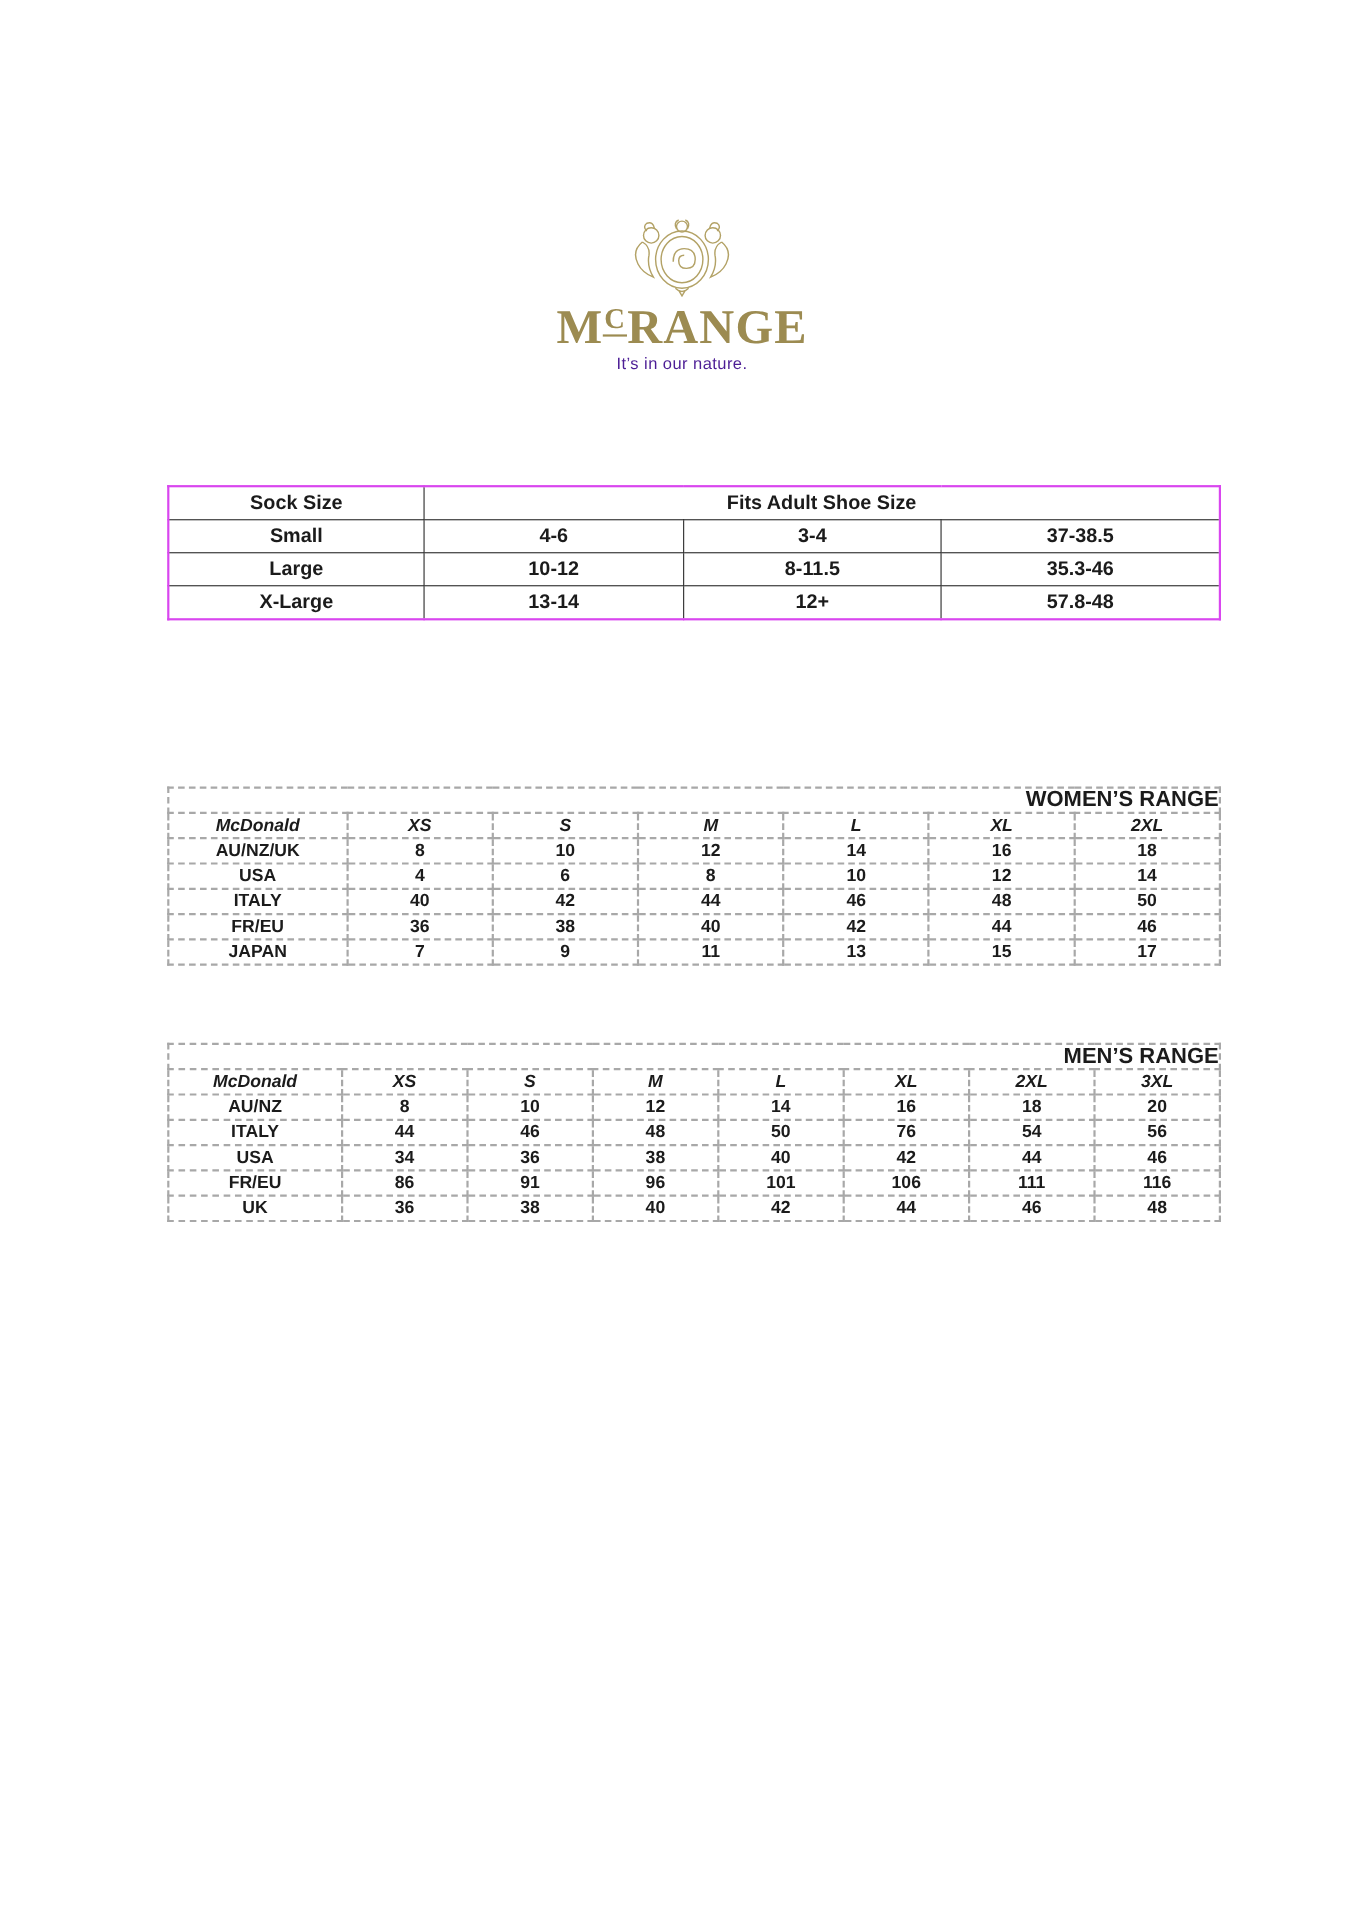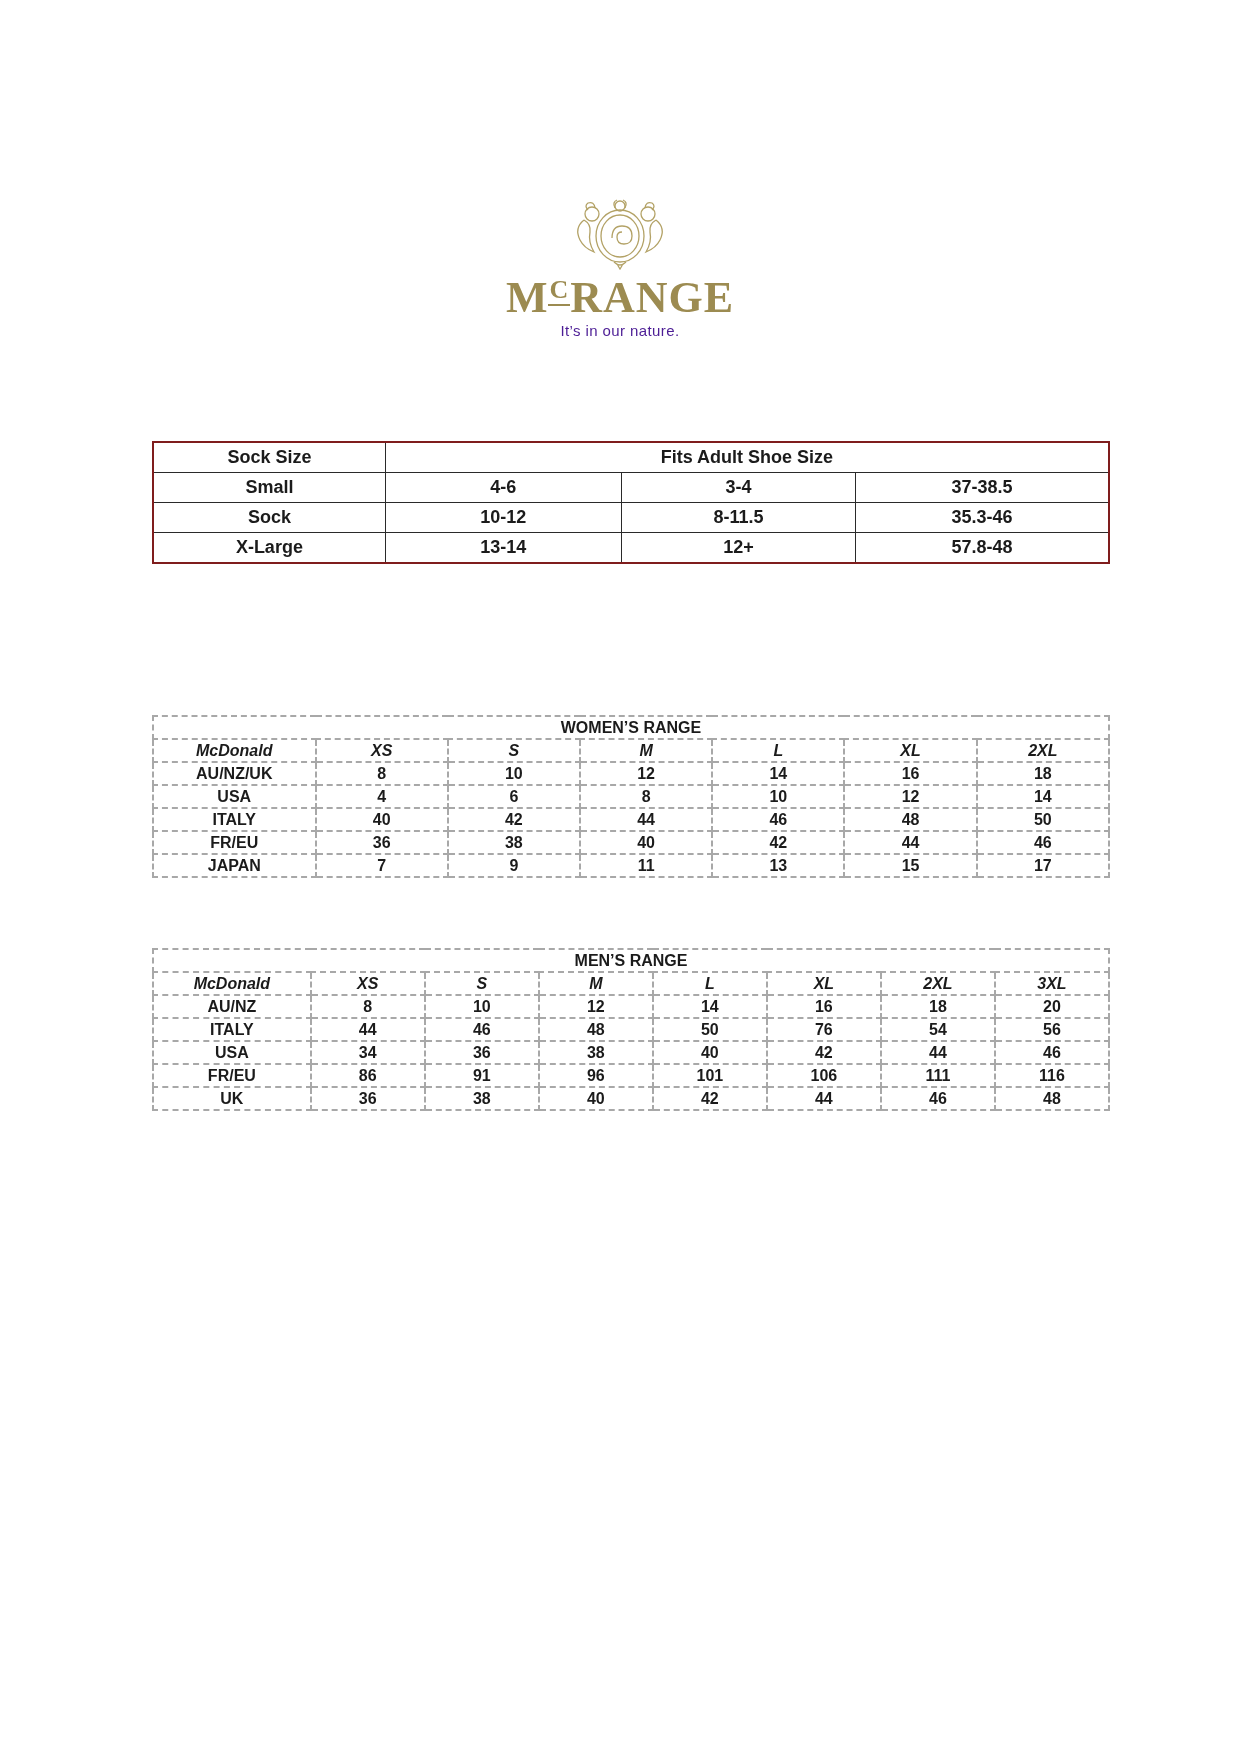--- a/index.html
+++ b/index.html
@@ -29,36 +29,36 @@
   table{border-collapse:collapse;table-layout:fixed;}
   td{padding:0;text-align:center;vertical-align:middle;overflow:hidden;}
 
   .sock-table{
     position:absolute;left:152px;top:441px;width:958px;
     font-size:18px;font-weight:bold;
   }
   .sock-table td{
     border:1.5px solid #2a2a2a;height:29px;
   }
-  .sock-table{border:2px solid #7f1d1d;}
+  .sock-table{border:2px solid #d946ef;}
   .sock-table tr.men-row td{border-bottom:2.5px solid #222;}
   .sock-table col.c1{width:24.3%;}
   .sock-table col.c2{width:24.7%;}
   .sock-table col.c3{width:24.5%;}
   .sock-table col.c4{width:26.5%;}
 
   
   .range-table{
     position:absolute;left:152px;width:958px;
     font-size:16px;font-weight:bold;
   }
   .range-table td{
     border:2px dashed #a8a8a8;height:21px;line-height:21px;
   }
-  .range-table .title-cell{font-size:16px;}
+  .range-table .title-cell{font-size:20px;text-align:right;}
   .range-table .hdr{font-style:italic;}
   .womens-table{top:715px;}
   .mens-table{top:948px;}
   .womens-table col.label{width:17%;}
   .mens-table col.label{width:16.5%;}
 </style>
 </head>
 <body>
 
 <div class="logo-block">
@@ -99,21 +99,21 @@
     <td>Sock Size</td>
     <td colspan="3">Fits Adult Shoe Size</td>
   </tr>
   <tr>
     <td>Small</td>
     <td>4-6</td>
     <td>3-4</td>
     <td>37-38.5</td>
   </tr>
   <tr>
-    <td>Sock</td>
+    <td>Large</td>
     <td>10-12</td>
     <td>8-11.5</td>
     <td>35.3-46</td>
   </tr>
   <tr>
     <td>X-Large</td>
     <td>13-14</td>
     <td>12+</td>
     <td>57.8-48</td>
   </tr>

